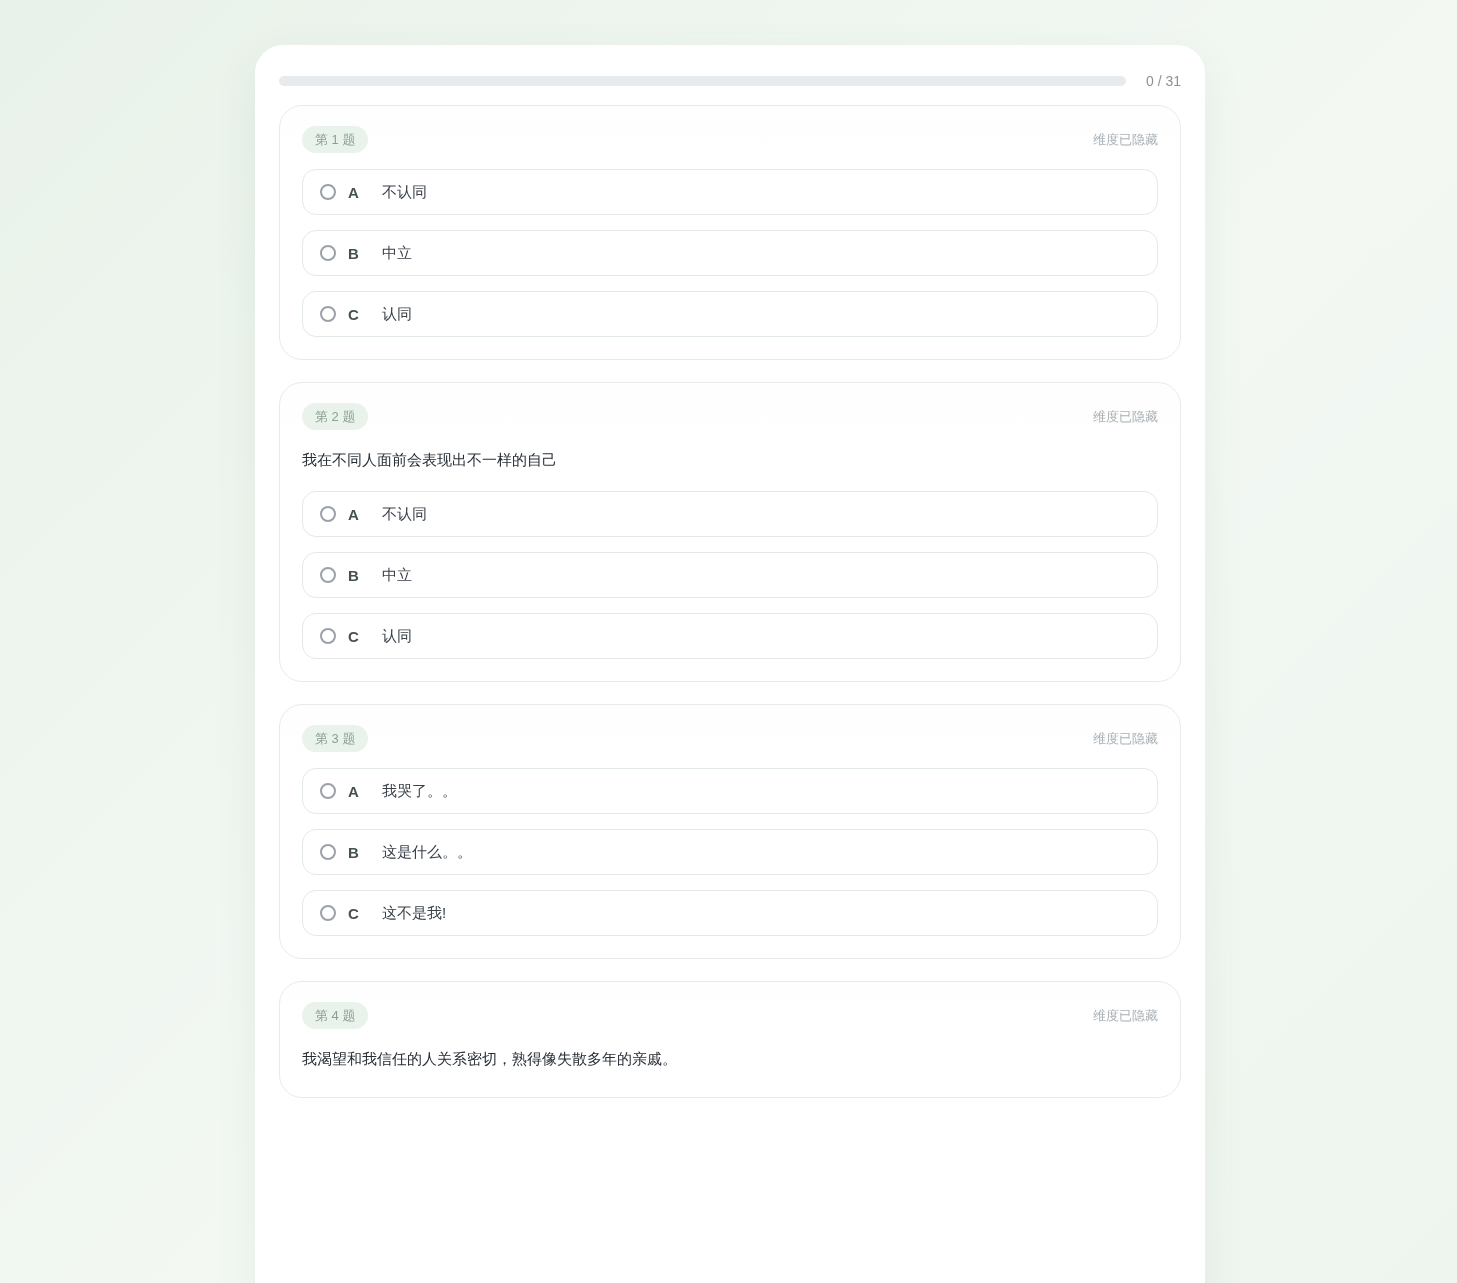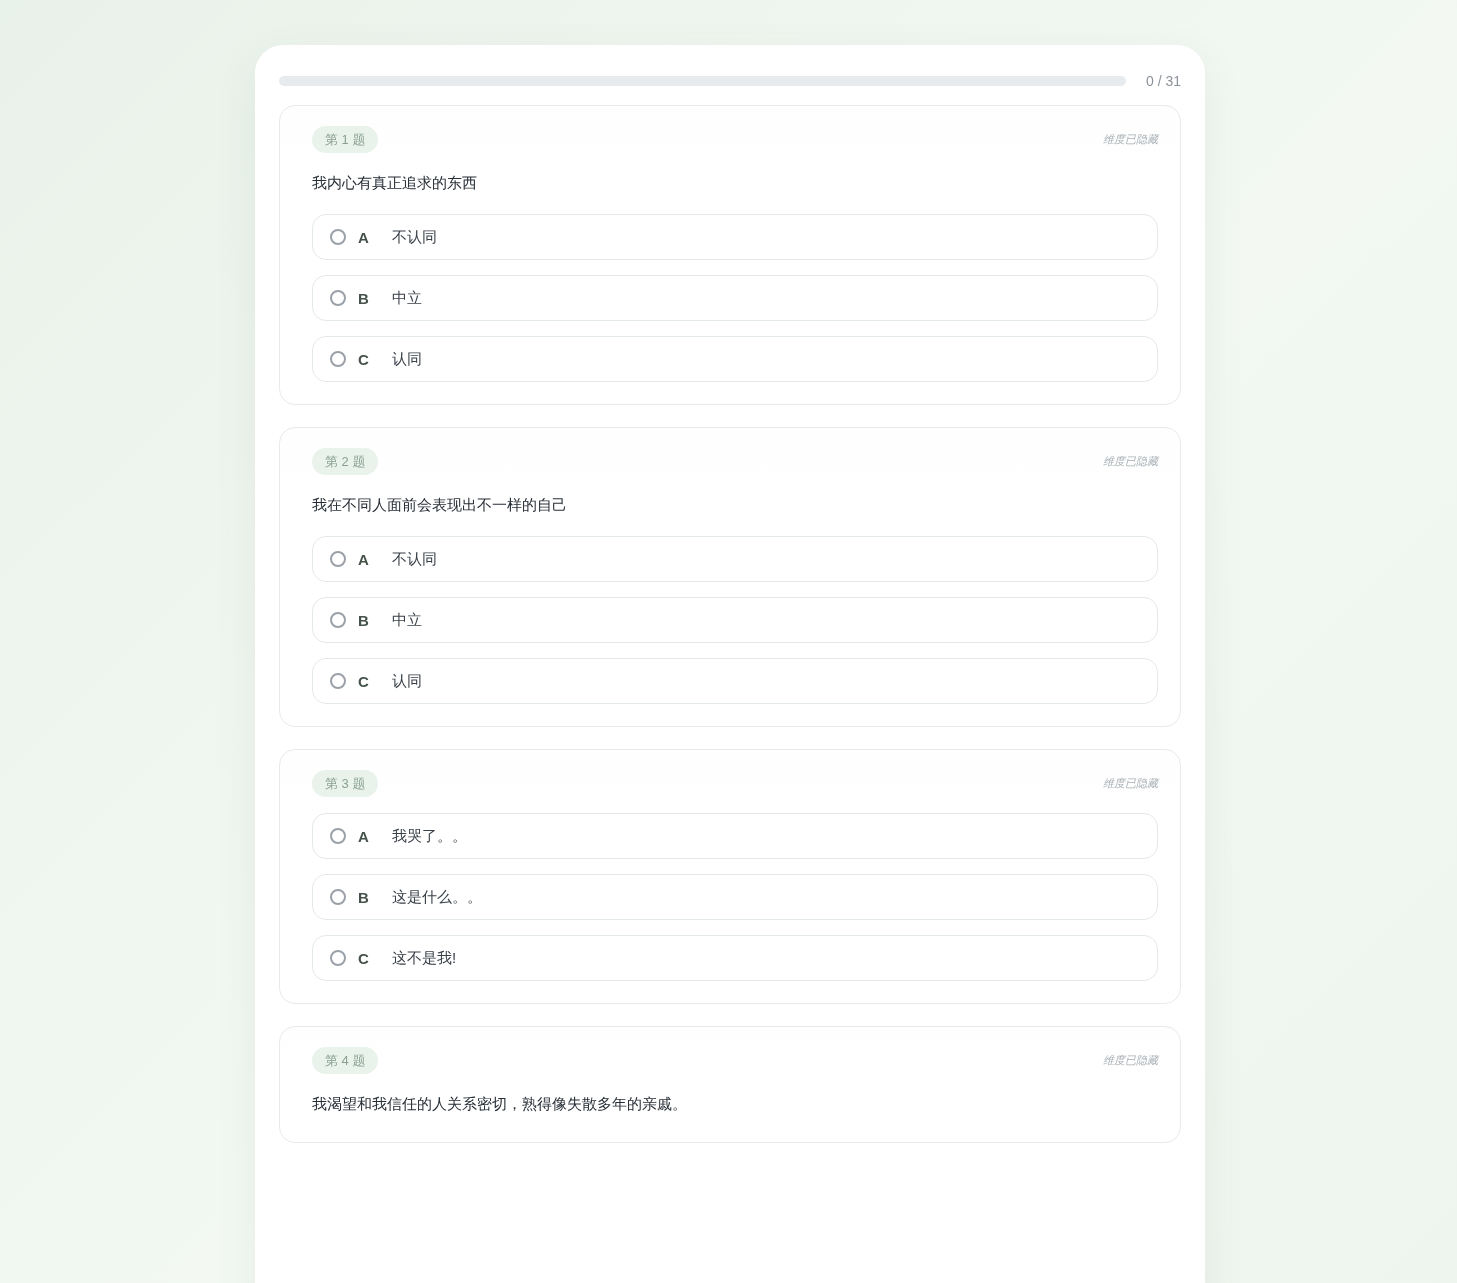--- a/index.html
+++ b/index.html
@@ -38,44 +38,43 @@
     border-radius: 6px;
     width: 0%;
   }
   .progress-label {
     color: #8b9299;
     font-size: 14px;
     white-space: nowrap;
   }
   .question-card {
     border: 1px solid #e7ece7;
-    border-radius: 16px;
+    border-radius: 23px;
     background: linear-gradient(180deg, #fdfefd 0%, #ffffff 30%);
-    padding: 20px 22px 7px 32px;
+    padding: 20px 22px 7px 22px;
     margin-top: 22px;
   }
   .question-card:first-child { margin-top: 0; }
   .q-head {
     display: flex;
     justify-content: space-between;
     align-items: center;
     margin-bottom: 16px;
   }
   .q-badge {
     background: #e9f3ec;
     color: #8aa091;
     font-size: 13px;
     line-height: 1;
     padding: 7px 13px;
     border-radius: 999px;
   }
   .q-dim {
     color: #a9b0b6;
-    font-size: 11px;
-    font-style: italic;
+    font-size: 13px;
   }
   .q-text {
     font-size: 15px;
     color: #272e36;
     line-height: 1.8;
     text-align: justify;
     margin-bottom: 18px;
   }
   .option-row {
     display: flex;
@@ -120,21 +119,20 @@
       <div class="progress-fill" style="width: 0%;"></div>
     </div>
     <span class="progress-label">0 / 31</span>
   </div>
   <div id="questions">
   <section class="question-card">
     <div class="q-head">
       <span class="q-badge">第 1 题</span>
       <span class="q-dim">维度已隐藏</span>
     </div>
-    <p class="q-text">我内心有真正追求的东西</p>
     <div class="q-options">
   <label class="option-row">
     <span class="radio"></span>
     <span class="opt-letter">A</span>
     <span class="opt-label">不认同</span>
   </label>
 
   <label class="option-row">
     <span class="radio"></span>
     <span class="opt-letter">B</span>

